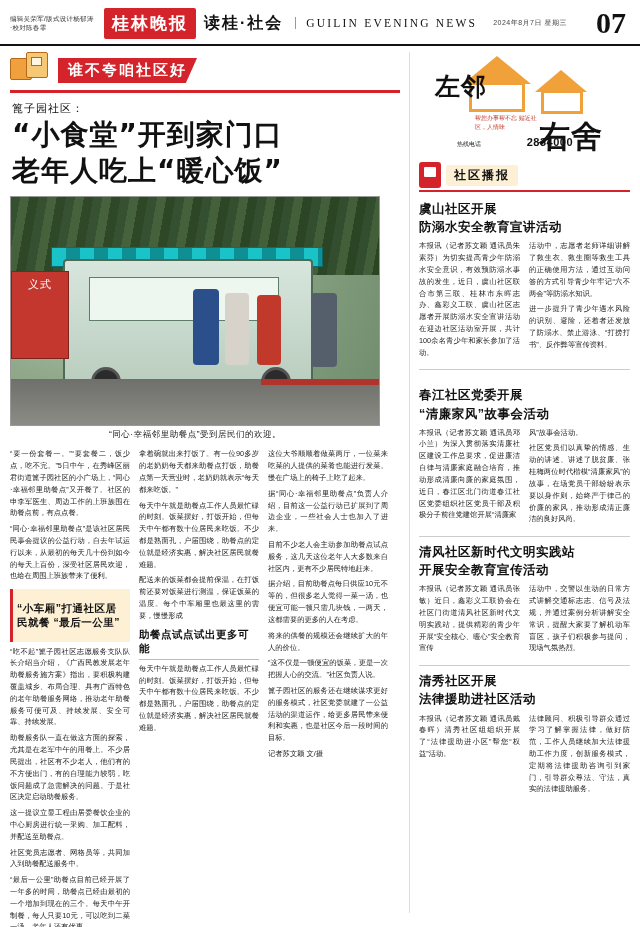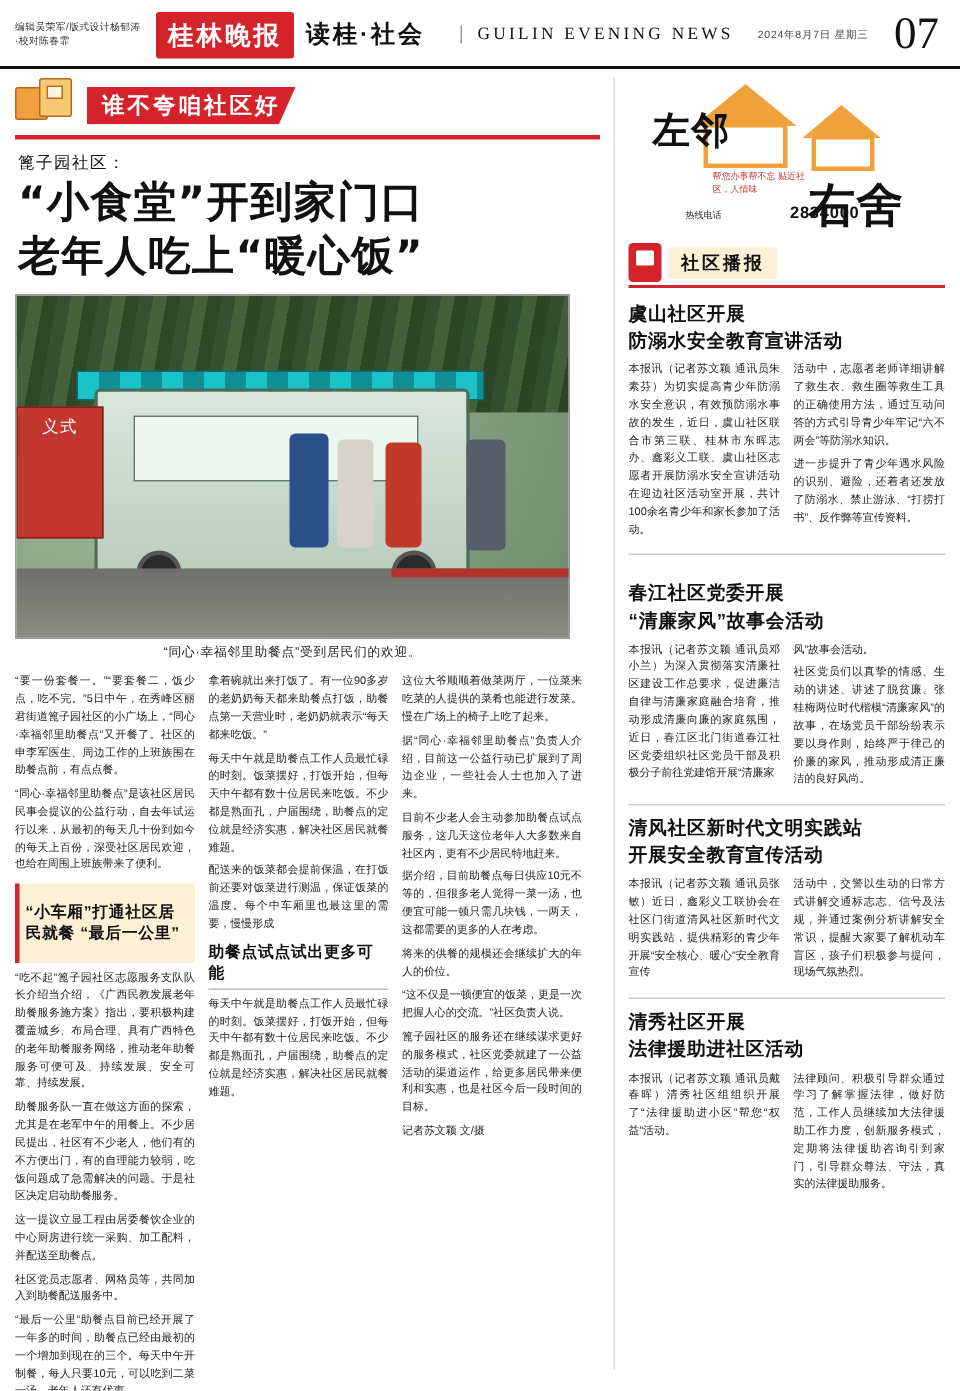--- a/index.html
+++ b/index.html
@@ -30,26 +30,26 @@
     font-size:17px; padding:4px 8px; letter-spacing:2px;
     font-family:"DejaVu Sans", sans-serif;
     border-radius:2px;
   }
   .mh-dk {
     font-size:16px; font-weight:bold; letter-spacing:2px; color:#111;
   }
   .mh-en {
     font-family:"Liberation Serif", serif;
     font-size:11.5px; letter-spacing:2.2px; color:#111;
-    border-left:1px solid #999; padding-left:10px; margin-left:16px;
+    border-left:1px solid #999; padding-left:10px; margin-left:4px;
   }
   .mh-date { font-size:7px; color:#444; margin-left:8px; letter-spacing:0.5px; }
   .mh-pageno {
     margin-left:auto; font-family:"Liberation Serif", serif;
-    font-size:30px; font-weight:normal; color:#111; line-height:1;
+    font-size:30px; font-weight:bold; color:#111; line-height:1;
     padding-right:4px;
   }
 
   
   .body-wrap { display:flex; padding:6px 10px 8px 10px; gap:9px; height:875px; }
   .col-left { width:390px; position:relative; }
   .col-right { width:221px; position:relative; border-left:1px solid #ddd; padding-left:9px;}
 
   
   .banner-row { display:flex; align-items:flex-start; gap:6px; margin-bottom:4px; }

